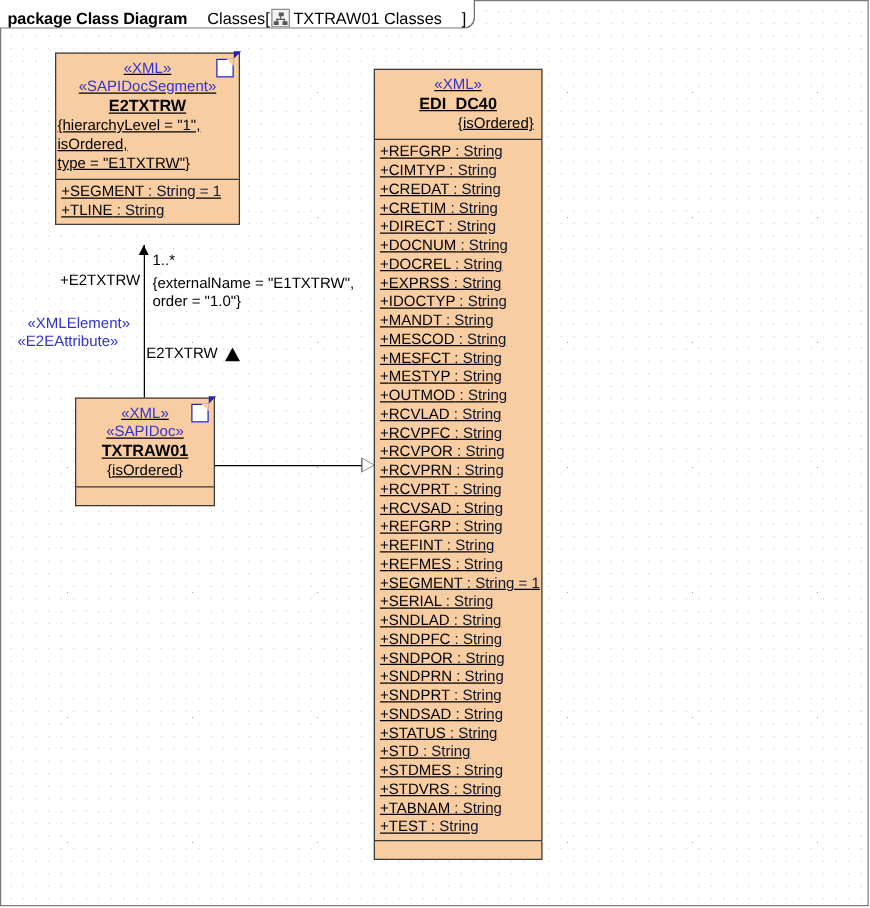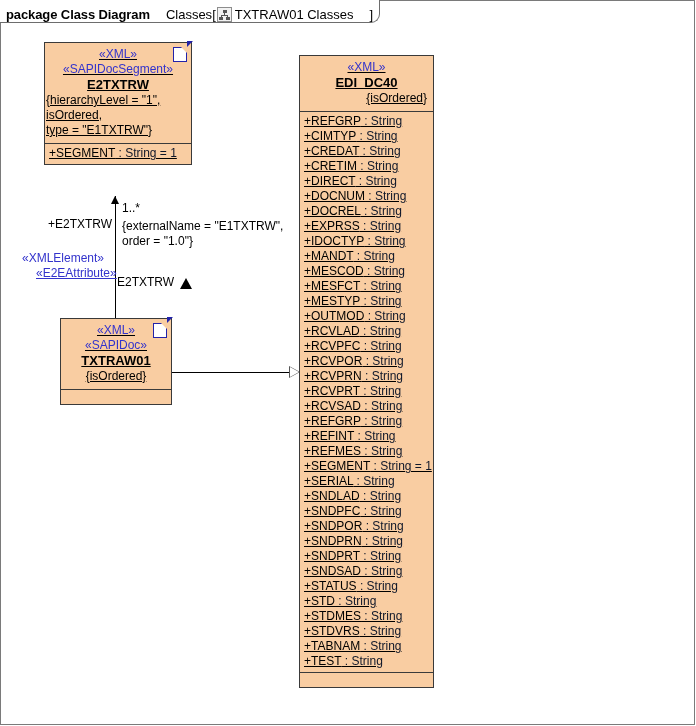--- a/index.html
+++ b/index.html
@@ -271,21 +271,21 @@
 
   <div class="conn-line conn-v" style="left:115px; top:196px; height:124px;"></div>
   <div class="assoc-caret" style="left:111px; top:196px; border-bottom-color:#000000; border-bottom-width:8px;"></div>
 
   <div class="arrow-up-filled" style="left:180px; top:278px;"></div>
 
   <div class="lbl" style="left:48px; top:217px;">+E2TXTRW</div>
   <div class="lbl" style="left:122px; top:201px;">1..*</div>
 
   <div class="lbl stereo-blue" style="left:22px; top:219px;">«XMLElement»</div>
-  <div class="lbl stereo-blue" style="left:36px; top:234px;text-decoration:underline;">«E2EAttribute»</div>
+  <div class="lbl stereo-blue" style="left:14px; top:234px;">«E2EAttribute»</div>
 
   <div class="lbl" style="left:122px; top:219px;">{externalName = "E1TXTRW",</div>
   <div class="lbl" style="left:122px; top:234px;">order = "1.0"}</div>
 
   <div class="lbl" style="left:117px; top:275px;">E2TXTRW</div>
 
   <div class="conn-line conn-h" style="left:172px; top:372px; width:118px;"></div>
   <div class="arrow-right-open" style="left:290px; top:366px;"></div>
 
   <div class="uml-class" id="cls-e2txtrw" style="left:44px; top:42px; width:148px;">
@@ -293,20 +293,21 @@
       <div class="doc-icon"></div>
       <div class="stereo">«XML»</div>
       <div class="stereo">«SAPIDocSegment»</div>
       <div class="cls-name">E2TXTRW</div>
       <div class="cls-props left-bleed">{hierarchyLevel = "1",</div>
       <div class="cls-props left-bleed">isOrdered,</div>
       <div class="cls-props left-bleed">type = "E1TXTRW"}</div>
     </div>
     <div class="uml-attrs">
       <div class="attr"><span>+</span><span>SEGMENT</span><span class="tp"> : String = 1</span></div>
+      <div class="attr"><span>+</span><span>TLINE</span><span class="tp"> : String</span></div>
     </div>
   </div>
 
   <div class="uml-class" id="cls-txtraw01" style="left:60px; top:318px; width:112px;">
     <div class="uml-head">
       <div class="doc-icon"></div>
       <div class="stereo">«XML»</div>
       <div class="stereo">«SAPIDoc»</div>
       <div class="cls-name">TXTRAW01</div>
       <div class="cls-props center">{isOrdered}</div>

